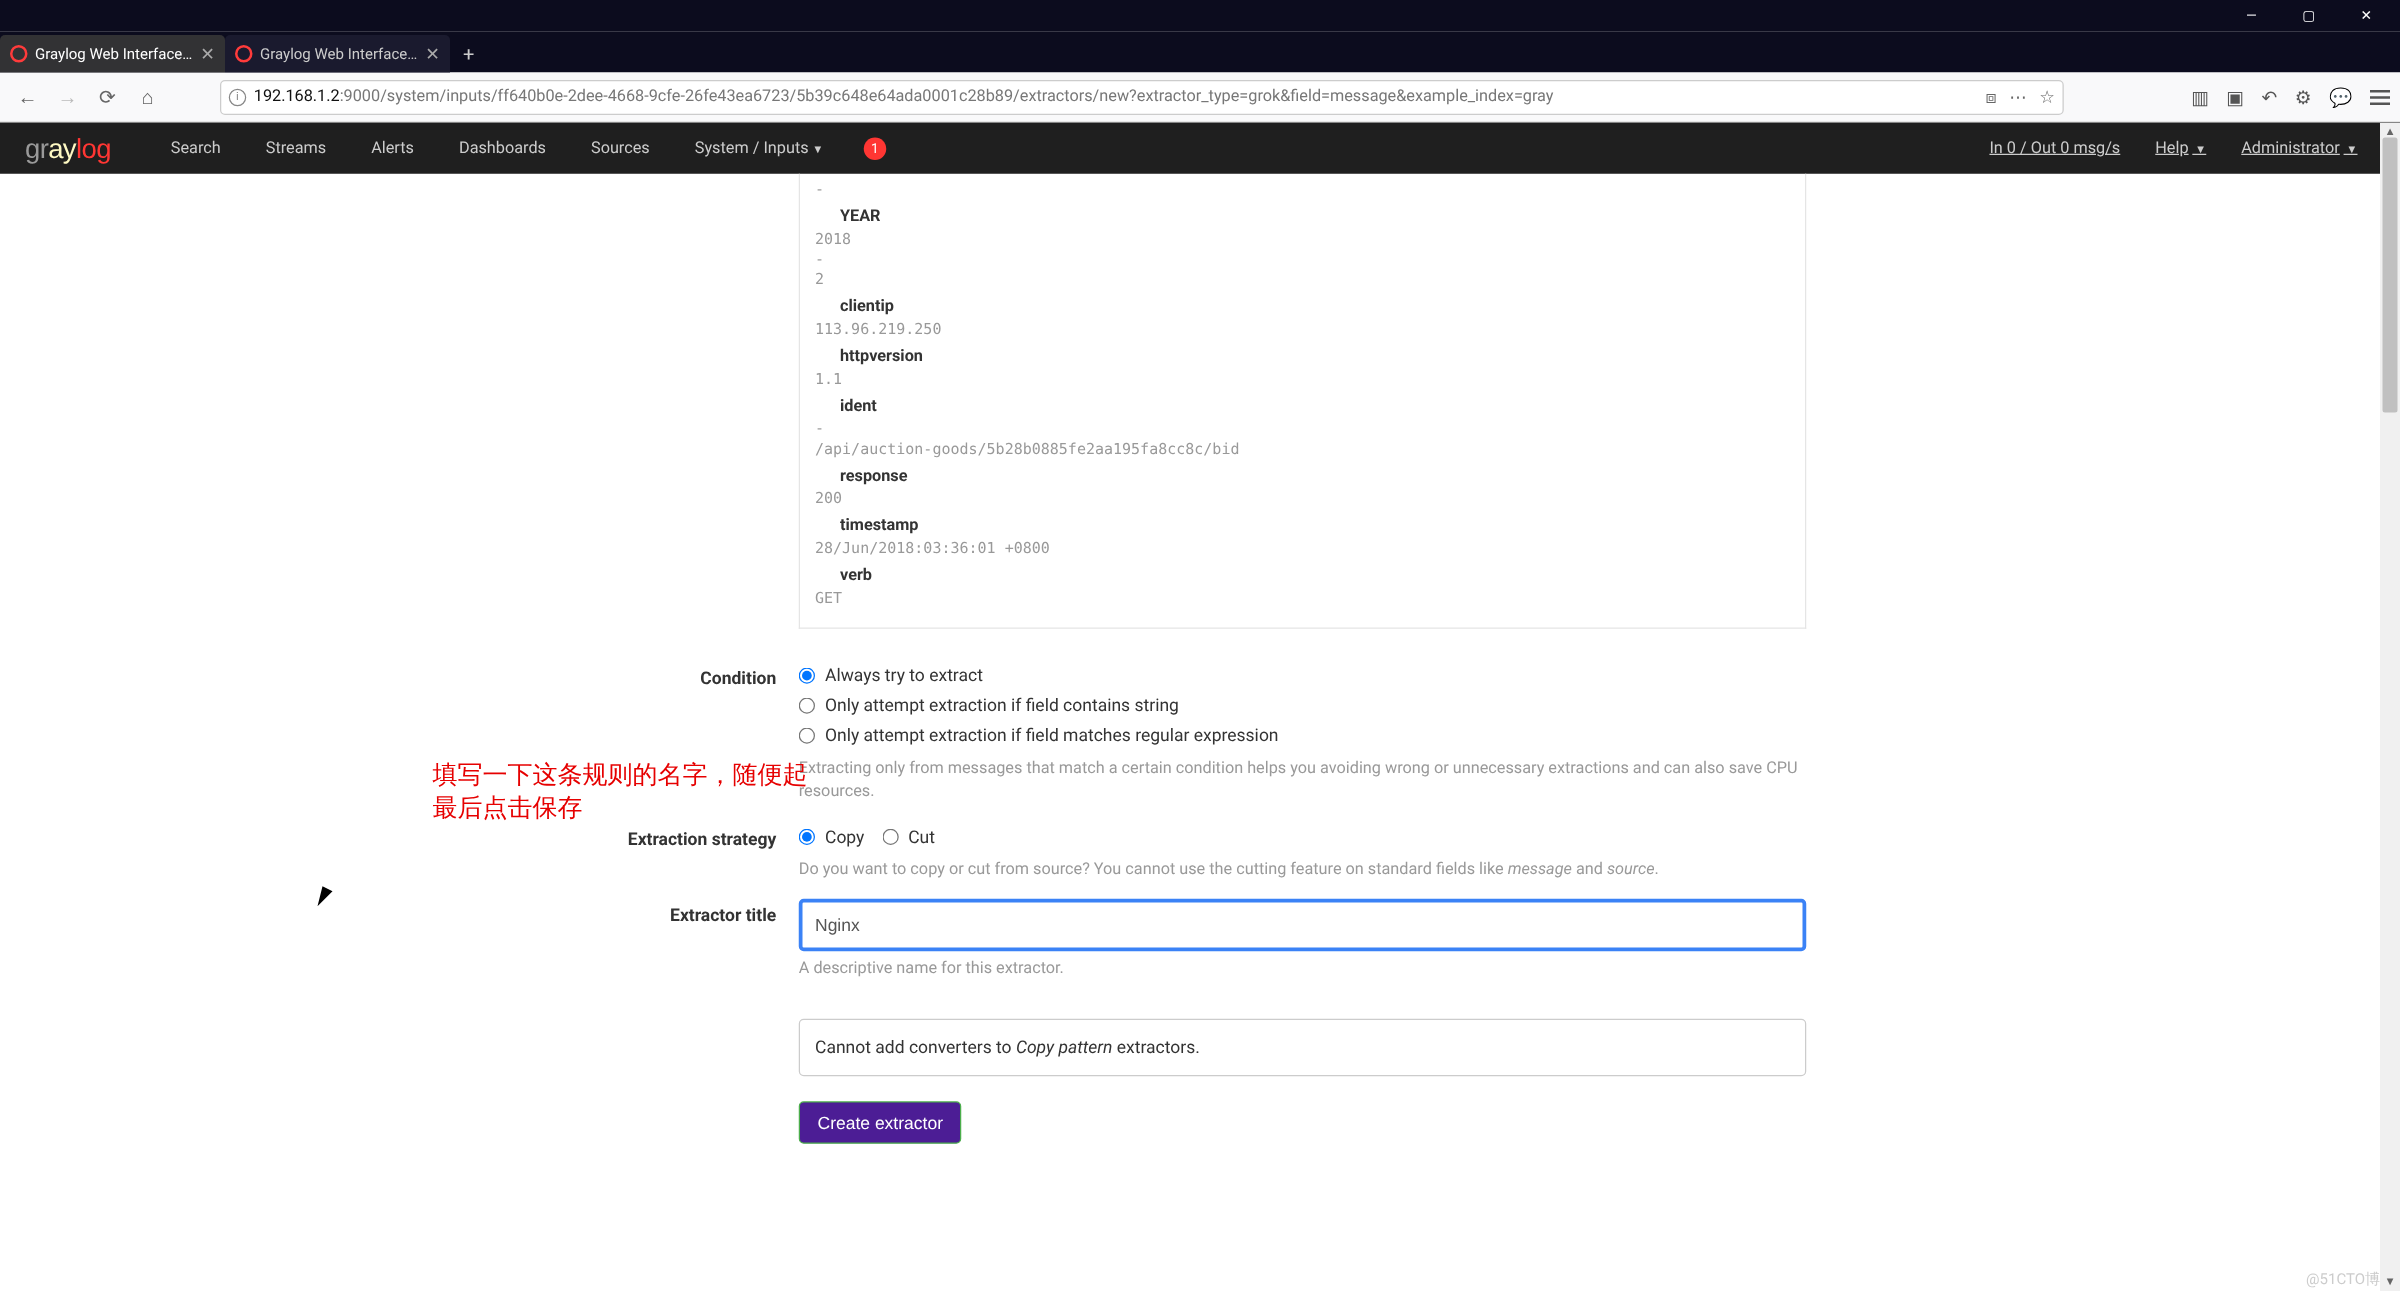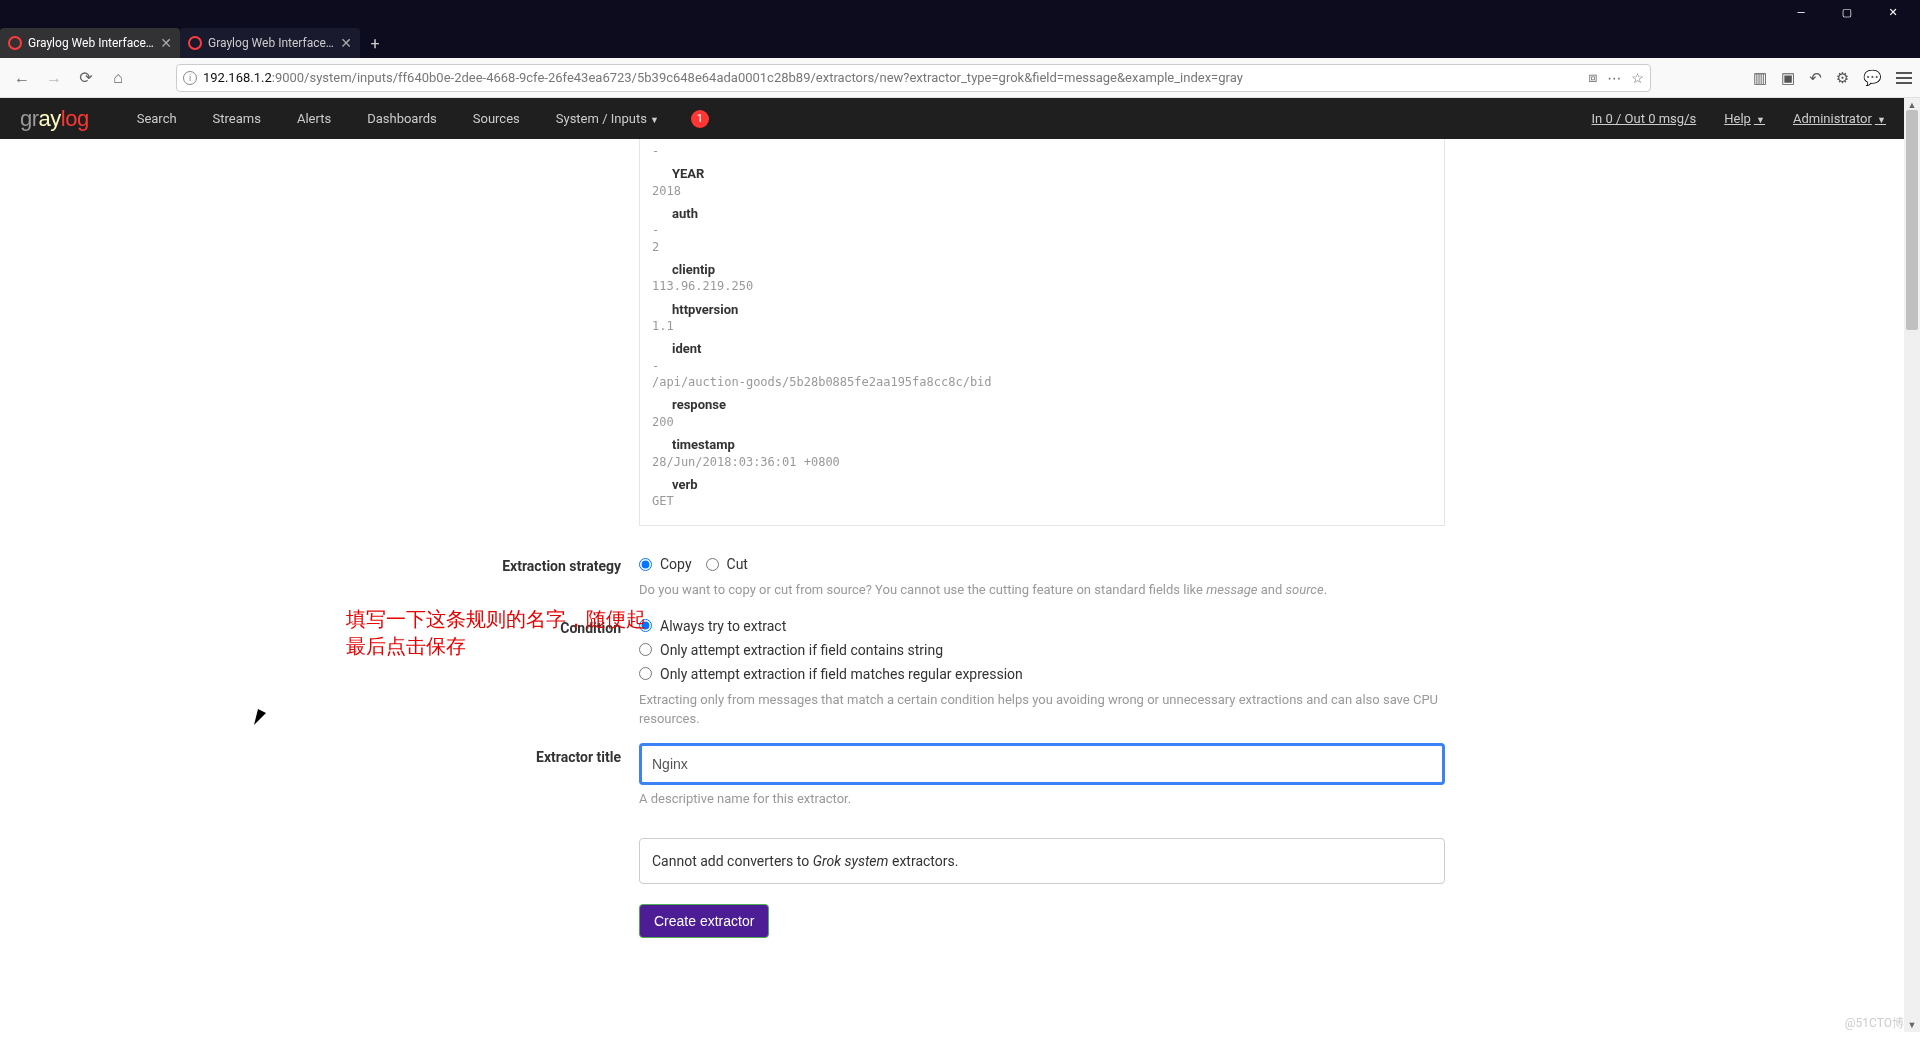--- a/index.html
+++ b/index.html
@@ -131,86 +131,85 @@
 <div class="wrap">
 <div class="page">
 
   <div style="display:flex;">
     <div style="width:164px;"></div>
     <div style="flex:1;">
       <div class="fieldlist" id="fieldlist">
             <div class="fval">-</div>
             <div class="fname">YEAR</div>
             <div class="fval">2018</div>
-            <div class="fname">auth</div>
             <div class="fval">-</div>
             <div class="fval">2</div>
             <div class="fname">clientip</div>
             <div class="fval">113.96.219.250</div>
             <div class="fname">httpversion</div>
             <div class="fval">1.1</div>
             <div class="fname">ident</div>
             <div class="fval">-</div>
             <div class="fval">/api/auction-goods/5b28b0885fe2aa195fa8cc8c/bid</div>
             <div class="fname">response</div>
             <div class="fval">200</div>
             <div class="fname">timestamp</div>
             <div class="fval">28/Jun/2018:03:36:01 +0800</div>
             <div class="fname">verb</div>
             <div class="fval">GET</div>
           </div>
     </div>
   </div>
 
   <div class="two-col">
+    <div class="lbl-col">Condition</div>
+    <div class="ctl-col">
+      <label class="radio-row">
+            <input type="radio" name="cond" checked="" style="">
+            <span>Always try to extract</span>
+          </label>
+      <label class="radio-row">
+            <input type="radio" name="cond" style="">
+            <span>Only attempt extraction if field contains string</span>
+          </label>
+      <label class="radio-row">
+            <input type="radio" name="cond" style="">
+            <span>Only attempt extraction if field matches regular expression</span>
+          </label>
+      <div class="help">Extracting only from messages that match a certain condition helps you avoiding wrong or unnecessary extractions and can also save CPU resources.</div>
+    </div>
+  </div>
+
+  <div class="two-col">
     <div class="lbl-col">Extraction strategy</div>
     <div class="ctl-col">
       <div class="radio-row">
         <label style="display:flex;align-items:center;margin-right:14px;">
               <input type="radio" name="strat" checked="" style="">
               <span>Copy</span>
             </label>
         <label style="display:flex;align-items:center;">
               <input type="radio" name="strat" style="">
               <span>Cut</span>
             </label>
       </div>
       <div class="help">
         <span>Do you want to copy or cut from source? You cannot use the cutting feature on standard fields like </span><em>message</em><span> and </span><em>source</em><span>.</span>
       </div>
     </div>
   </div>
 
   <div class="two-col">
-    <div class="lbl-col">Condition</div>
-    <div class="ctl-col">
-      <label class="radio-row">
-            <input type="radio" name="cond" checked="" style="">
-            <span>Always try to extract</span>
-          </label>
-      <label class="radio-row">
-            <input type="radio" name="cond" style="">
-            <span>Only attempt extraction if field contains string</span>
-          </label>
-      <label class="radio-row">
-            <input type="radio" name="cond" style="">
-            <span>Only attempt extraction if field matches regular expression</span>
-          </label>
-      <div class="help">Extracting only from messages that match a certain condition helps you avoiding wrong or unnecessary extractions and can also save CPU resources.</div>
-    </div>
-  </div>
-
-  <div class="two-col">
     <div class="lbl-col">Extractor title</div>
     <div class="ctl-col">
       <input class="text" value="Nginx" style="">
       <div class="help">A descriptive name for this extractor.</div>
 
       <div class="alertbox">
-        <span>Cannot add converters to </span><em>Grok system</em><span> extractors.</span>
+        <span>Cannot add converters to </span><em>Copy pattern</em><span> extractors.</span>
       </div>
 
       <button class="btn-create">Create extractor</button>
     </div>
   </div>
 </div>
 
 <div class="anno" style="left:346px; top:467px;">
   <div class="anno-text">填写一下这条规则的名字，随便起</div>
   <div class="anno-text">最后点击保存</div>

